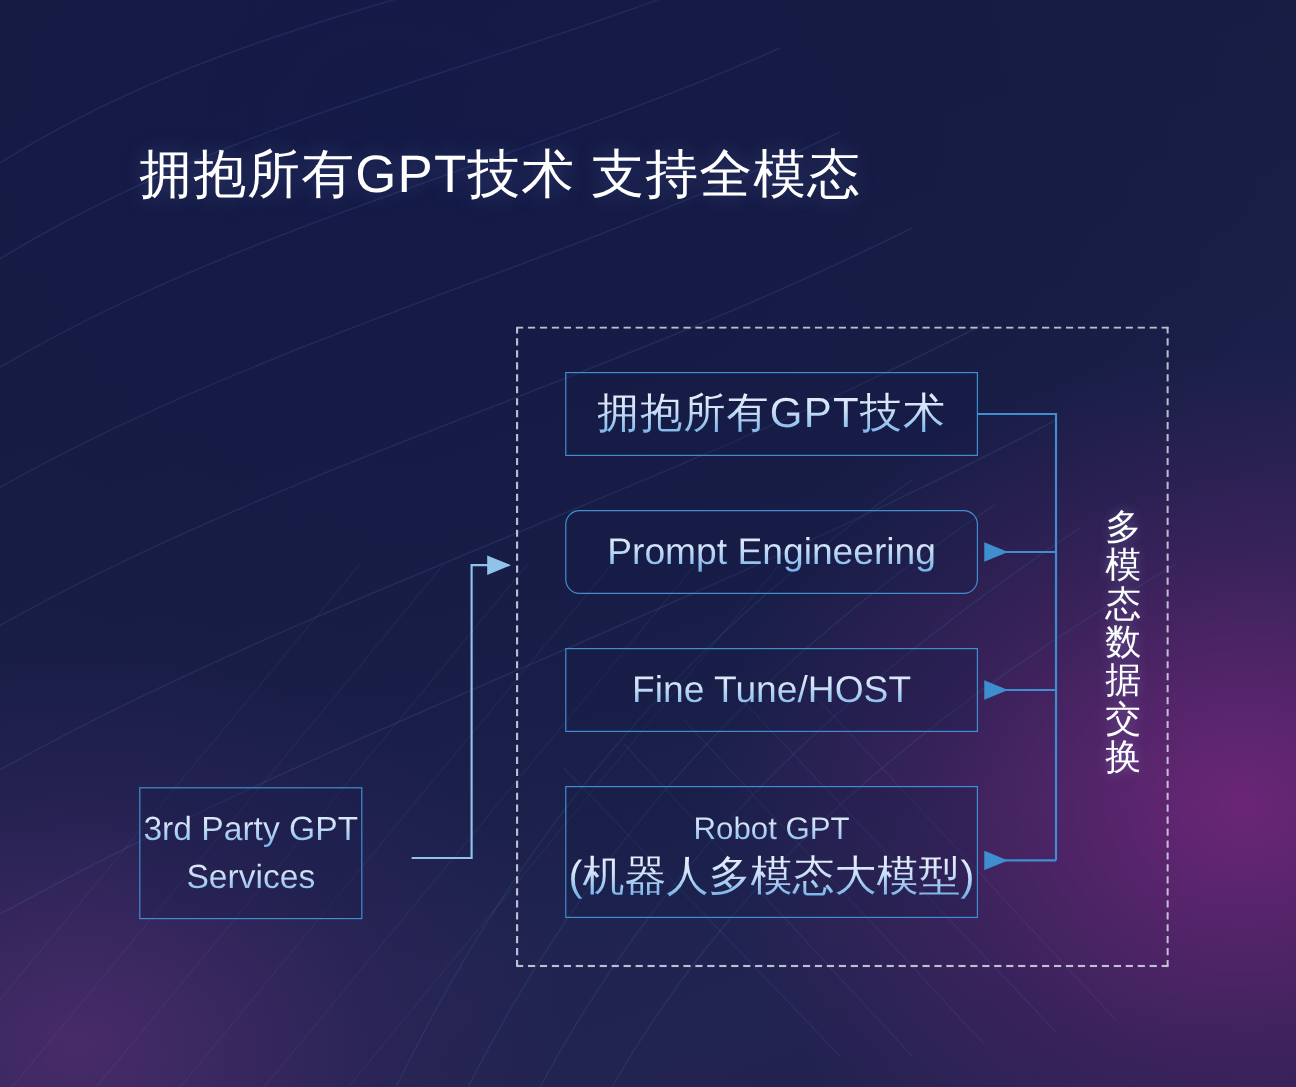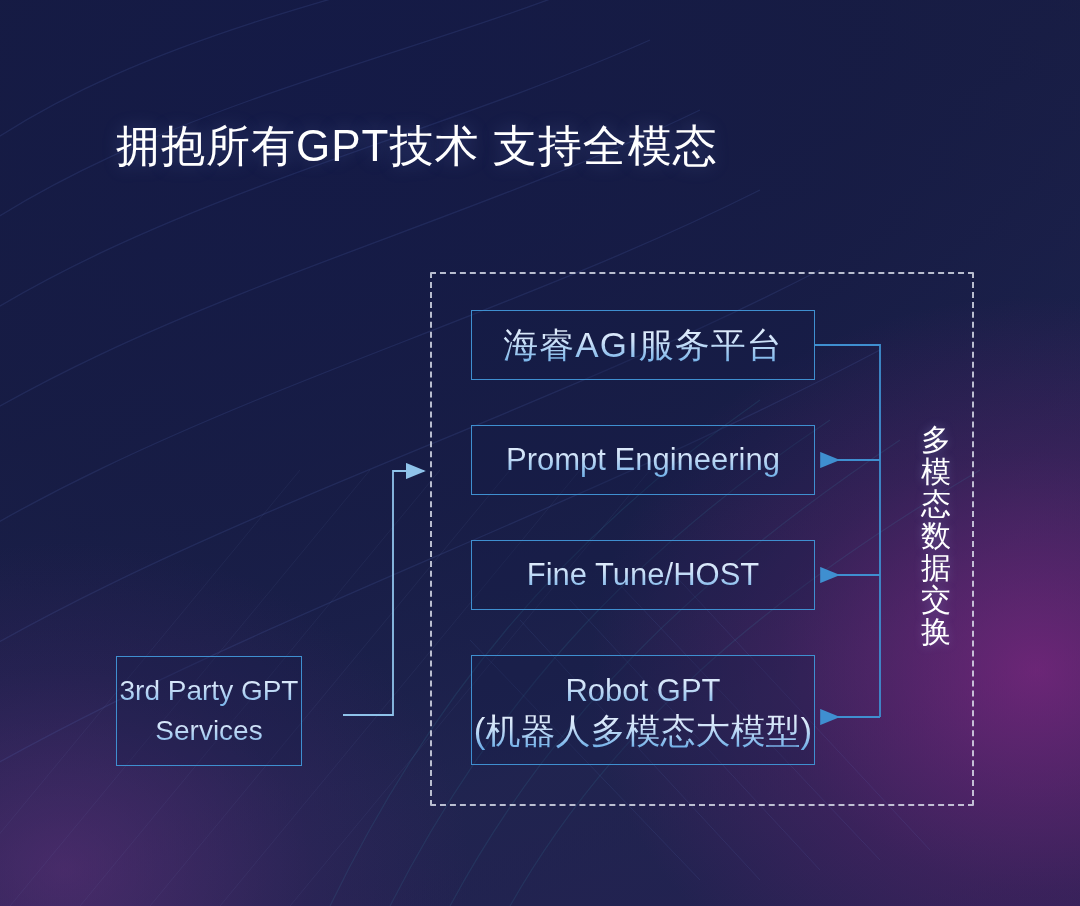--- a/index.html
+++ b/index.html
@@ -49,28 +49,28 @@
   .box .l1,.box .l2{
     display:block;white-space:nowrap;
     background:linear-gradient(180deg,#eaf2fd 0%,#cfe2f8 40%,#62a8e6 100%);
     -webkit-background-clip:text;background-clip:text;
     -webkit-text-fill-color:transparent;color:transparent;
   }
 
   #box-platform{left:471px;top:310px;width:344px;height:70px;}
   #box-platform .l1{font-size:35px;line-height:44px;letter-spacing:1px;}
 
-  #box-prompt{left:471px;top:425px;width:344px;height:70px;}
+  #box-prompt{left:471px;top:425px;width:344px;height:70px;border-radius:12px;}
   #box-prompt .l1{font-size:31px;line-height:40px;}
 
   #box-finetune{left:471px;top:540px;width:344px;height:70px;}
   #box-finetune .l1{font-size:31px;line-height:40px;}
 
   #box-robot{left:471px;top:655px;width:344px;height:110px;}
-  #box-robot .l1{font-size:31px;line-height:41px;}
+  #box-robot .l1{font-size:26px;line-height:41px;}
   #box-robot .l2{font-size:35px;line-height:40px;}
 
   #box-thirdparty{left:116px;top:656px;width:186px;height:110px;}
   #box-thirdparty .l1{font-size:28px;line-height:40px;}
   #box-thirdparty .l2{font-size:28px;line-height:40px;}
 
   
   .vlabel{
     position:absolute;left:918px;top:424px;width:36px;
     color:#ffffff;font-size:30px;line-height:32px;
@@ -145,21 +145,21 @@
       <path d="M880,575 L822,575" marker-end="url(#ah-left)"></path>
       <path d="M880,717 L822,717" marker-end="url(#ah-left)"></path>
     </g>
 
     <g stroke="#8fc3ea" stroke-width="1.8" fill="none">
       <path d="M343,715 L393,715 L393,471 L424,471" marker-end="url(#ah-right)"></path>
     </g>
   </svg>
 
   <div class="box" id="box-platform">
-    <span class="l1">海睿AGI服务平台</span>
+    <span class="l1">拥抱所有GPT技术</span>
   </div>
 
   <div class="box" id="box-prompt">
     <span class="l1">Prompt Engineering</span>
   </div>
 
   <div class="box" id="box-finetune">
     <span class="l1">Fine Tune/HOST</span>
   </div>
 

